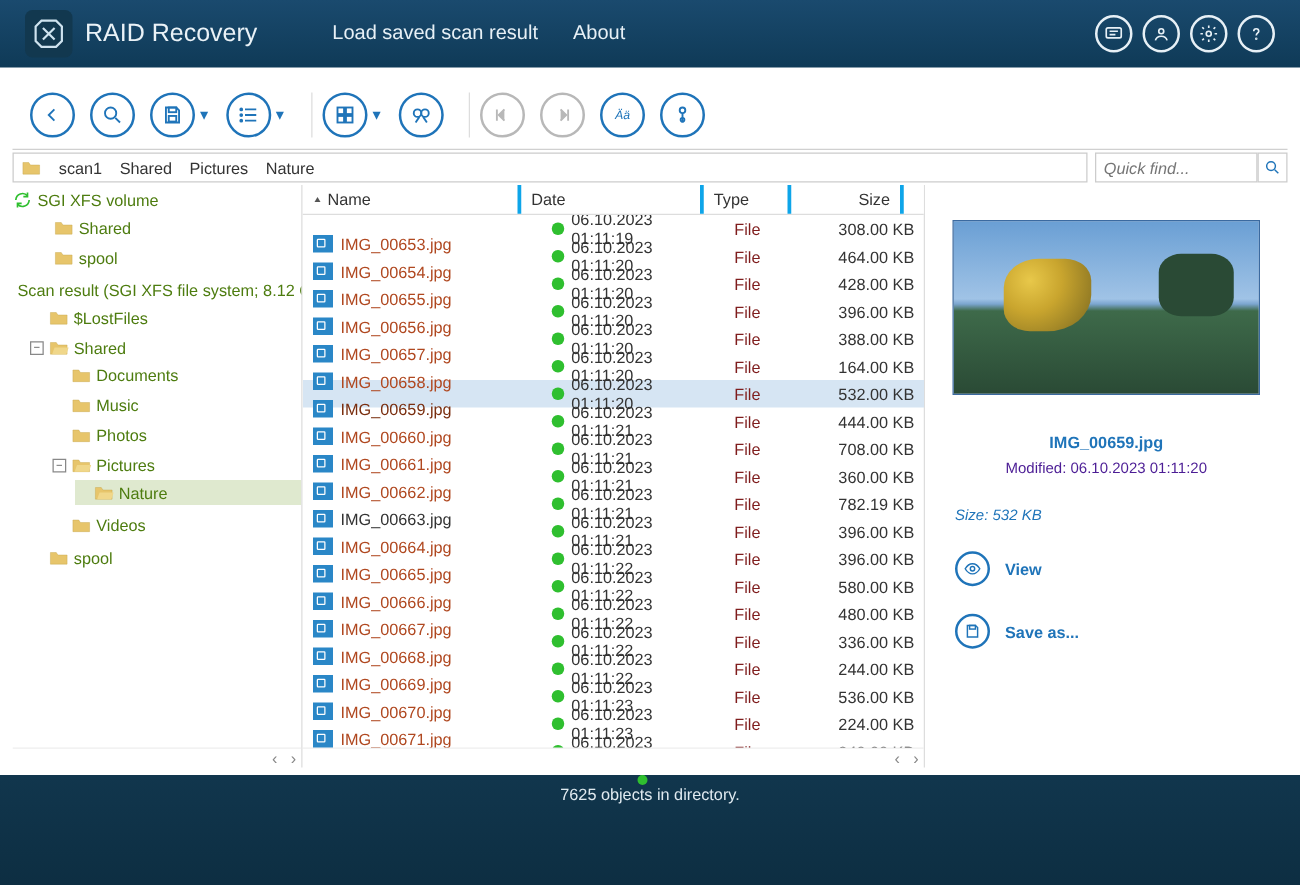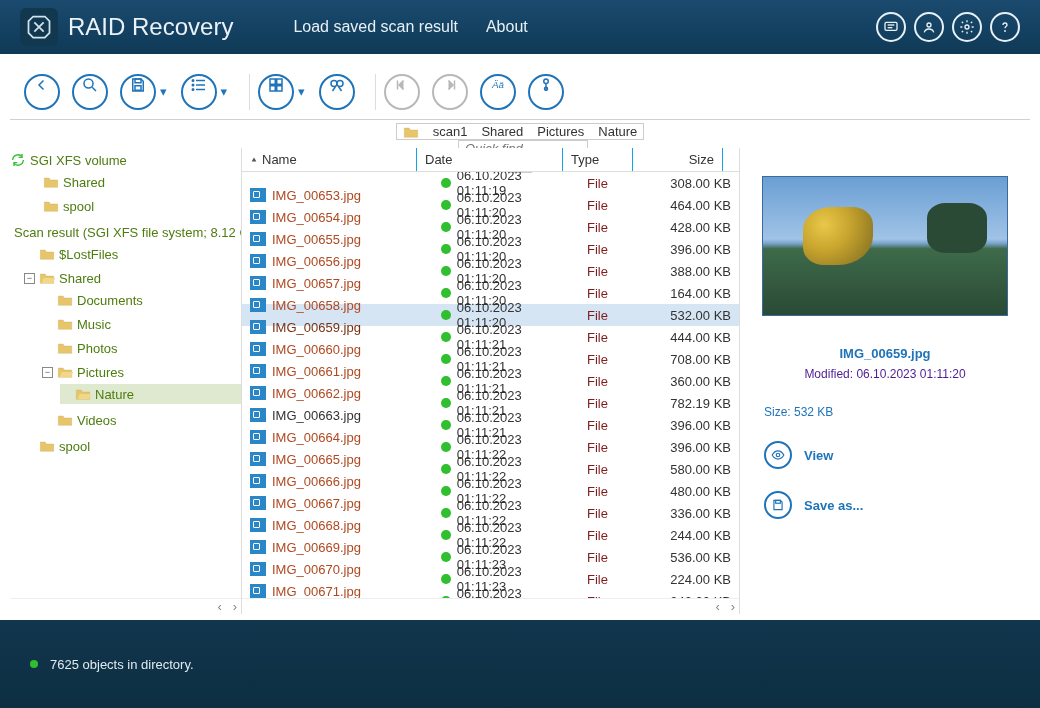--- a/index.html
+++ b/index.html
@@ -2,36 +2,36 @@
 <html><head>
 <meta charset="utf-8">
 <style>
 * { margin:0; padding:0; box-sizing:border-box; font-family:"Segoe UI",Tahoma,sans-serif; font-size:13px; }
 body { width:1040px; height:708px; background:#fff; overflow:hidden; display:flex; flex-direction:column; }
 
 
 .header { height:54px; background:linear-gradient(180deg,#1a4a6e 0%,#0f3a57 100%); display:flex; align-items:center; padding:0 20px; color:#fff; }
 .logo-badge { width:38px; height:38px; background:#12384f; border-radius:6px; display:flex; align-items:center; justify-content:center; margin-right:10px; }
 .logo-badge svg { width:28px; height:28px; }
-.app-title { font-size:24px; font-weight:400; color:#eaf2f7; margin-right:60px;}
+.app-title { font-size:20px; font-weight:400; color:#eaf2f7; margin-right:60px;}
 .hdr-link { font-size:16px; color:#e7f0f6; margin-right:28px; cursor:pointer;}
 .hdr-spacer { flex:1;}
 .hdr-icon { width:30px; height:30px; border:2px solid #e7f0f6; border-radius:50%; display:flex; align-items:center; justify-content:center; margin-left:8px; cursor:pointer;}
 .hdr-icon svg{ width:16px; height:16px; stroke:#e7f0f6; fill:none; stroke-width:2;}
 
 
 .toolbar { height:56px; background:#fff; border-bottom:1px solid #d0d0d0; display:flex; align-items:center; padding:0 14px; margin:10px 10px 0 10px;}
-.tbtn { width:36px; height:36px; border:2px solid #1f74b9; border-radius:50%; display:flex; justify-content:center; margin-right:12px; cursor:pointer;font-style:italic;}
+.tbtn { width:36px; height:36px; border:2px solid #1f74b9; border-radius:50%; display:flex; align-items:center; justify-content:center; margin-right:12px; cursor:pointer;font-style:italic;}
 .tbtn svg{ width:18px; height:18px; stroke:#1f74b9; fill:none; stroke-width:2;}
 .tbtn.disabled{ border-color:#b8b8b8;} .tbtn.disabled svg{stroke:#b8b8b8;}
 .tdrop{ color:#1f74b9; margin-left:-8px; margin-right:14px; cursor:pointer;}
 .tsep{ width:1px; height:36px; background:#ddd; margin:0 8px;}
 
 
-.pathrow{ height:28px; margin:0 10px; display:flex; align-items:center; padding:3px 0;flex-direction:column;}
+.pathrow{ height:28px; margin:0 10px; display:flex; align-items:center; padding:3px 0;}
 .breadcrumb{ flex:1; border:1px solid #ccc; height:24px; display:flex; align-items:center; padding:0 6px; background:#fff; min-width:0;}
 .bc-folder{ width:16px; height:14px;}
 .bc-dot{ width:8px; height:8px; border-radius:50%; background:#2fbf2f; margin:0 4px 0 10px;}
 .bc-seg{ color:#333;}
 .qfind{ width:130px; height:24px; border:1px solid #ccc; margin-left:6px; padding:0 6px; font-style:italic; color:#888;}
 .qbtn{ width:24px; height:24px; border:1px solid #ccc; display:flex; align-items:center; justify-content:center; cursor:pointer;}
 .qbtn svg{width:14px;height:14px;stroke:#1f74b9;fill:none;stroke-width:2;}
 
 
 .main{ flex:1; display:flex; margin:0 10px; min-height:0;}
@@ -44,49 +44,49 @@
 .t-tog.blank{border:none;}
 .t-ico{ width:16px; height:14px; margin-right:4px;}
 .t-lbl{ color:#4d7c0f;}
 .t-row.sel{ background:#dfe9cf;}
 .t-row.sel .t-lbl{ background:#dfe9cf;}
 .refresh-ico{width:16px;height:16px;margin-right:4px;}
 
 
 .grid{ flex:1; display:flex; flex-direction:column; min-width:0; border-right:1px solid #ddd;}
 .ghdr{ height:24px; display:flex; border-bottom:1px solid #ddd; background:#fff; padding-right:16px;}
-.ghc{ display:flex; align-items:center; padding:0 8px; border-right:1px solid #0ea5e9; color:#333;}
+.ghc{ display:flex; align-items:center; padding:0 8px; border-right:3px solid #0ea5e9; color:#333;}
 .ghc.name{flex:1;} .ghc.date{width:146px;} .ghc.type{width:70px;} .ghc.size{width:90px; justify-content:flex-end;}
 .gbody{ flex:1; overflow-y:scroll; overflow-x:hidden;}
 .grow{ height:22px; display:flex; align-items:center; cursor:pointer;}
 .grow.sel{ background:#d6e5f3;}
 .gc{ padding:0 8px; display:flex; align-items:center;}
 .gc.name{ flex:1; color:#b04820;margin-top:24px;} .grow.sel .gc.name{color:#7a2f10;}
 .gc.name.black{color:#333;}
 .gc.date{ width:146px; color:#333;} .gc.type{ width:70px; color:#7f1d1d;} .gc.size{ width:90px; justify-content:flex-end; color:#333;align-items:center;}
 .img-ico{ width:16px; height:14px; background:#2a87c7; margin-right:6px; position:relative;}
 .img-ico::after{content:"";position:absolute;left:3px;top:3px;width:5px;height:5px;border:1px solid #fff;border-radius:1px;}
 .gdot{ width:10px; height:10px; border-radius:50%; background:#2fbf2f; margin-right:6px;}
 .gsb{ height:16px; border-top:1px solid #eee; display:flex; justify-content:flex-end; align-items:center; padding:0 4px; color:#888;}
 
 
 .preview{ width:290px; padding:16px 18px; display:flex; flex-direction:column; align-items:center;}
 .pimg{ width:246px; height:140px; border:1px solid #3b6aa0; margin-top:12px; background:linear-gradient(180deg,#6a9fd4 0%,#a0c3e6 45%,#7ba5cf 48%,#3e6a4a 52%,#2a4a35 100%); position:relative; overflow:hidden;}
 .pimg::before{content:"";position:absolute;left:40px;top:30px;width:70px;height:58px;background:radial-gradient(circle at 30% 30%,#e8c84a 0%,#c9a52e 40%,#7a6820 100%);border-radius:40% 30% 50% 30%;}
 .pimg::after{content:"";position:absolute;right:20px;top:26px;width:60px;height:50px;background:#2a4a35;border-radius:30%;}
 .pname{ color:#1f74b9; font-weight:600; margin-top:30px;}
 .pmeta{ color:#4c1d95; font-size:12px; margin-top:6px;}
-.psize{ color:#1f74b9; font-size:12px; margin-top:24px; align-self:flex-start; margin-left:6px;}
+.psize{ color:#1f74b9; font-size:12px; margin-top:24px; align-self:flex-start; margin-left:6px;font-style:italic;}
 .pact{ display:flex; align-items:center; align-self:flex-start; margin-left:6px; margin-top:22px; cursor:pointer;justify-content:space-between;}
 .pact-ico{ width:28px; height:28px; border:2px solid #1f74b9; border-radius:50%; display:flex; align-items:center; justify-content:center; margin-right:12px;}
 .pact-ico svg{width:14px;height:14px;stroke:#1f74b9;fill:none;stroke-width:2;}
 .pact-lbl{ color:#1f74b9; font-weight:600;}
 
 
-.status{ height:88px; background:linear-gradient(180deg,#11364d 0%,#0d2e42 100%); margin-top:6px; display:flex; align-items:center; padding:0 30px; color:#e0eaf0;}
+.status{ height:88px; background:linear-gradient(180deg,#11364d 0%,#0d2e42 100%); margin-top:6px; display:flex; align-items:center; padding:0 30px; color:#e0eaf0;flex-direction:column;}
 .sdot{width:8px;height:8px;border-radius:50%;background:#2fbf2f;margin-right:12px;}
 
 
 .gbody::-webkit-scrollbar{width:16px;}
 .gbody::-webkit-scrollbar-track{background:#f0f0f0;}
 .gbody::-webkit-scrollbar-thumb{background:#c8c8c8;border:3px solid #f0f0f0;border-radius:8px;}
 
 .folder-svg{fill:#e7c56b;stroke:#c5a44a;stroke-width:0.5;}
 .folder-open-svg{fill:#e7c56b;stroke:#c5a44a;stroke-width:0.5;}
 svg.sort-arr{width:8px;height:8px;margin-right:4px;}

